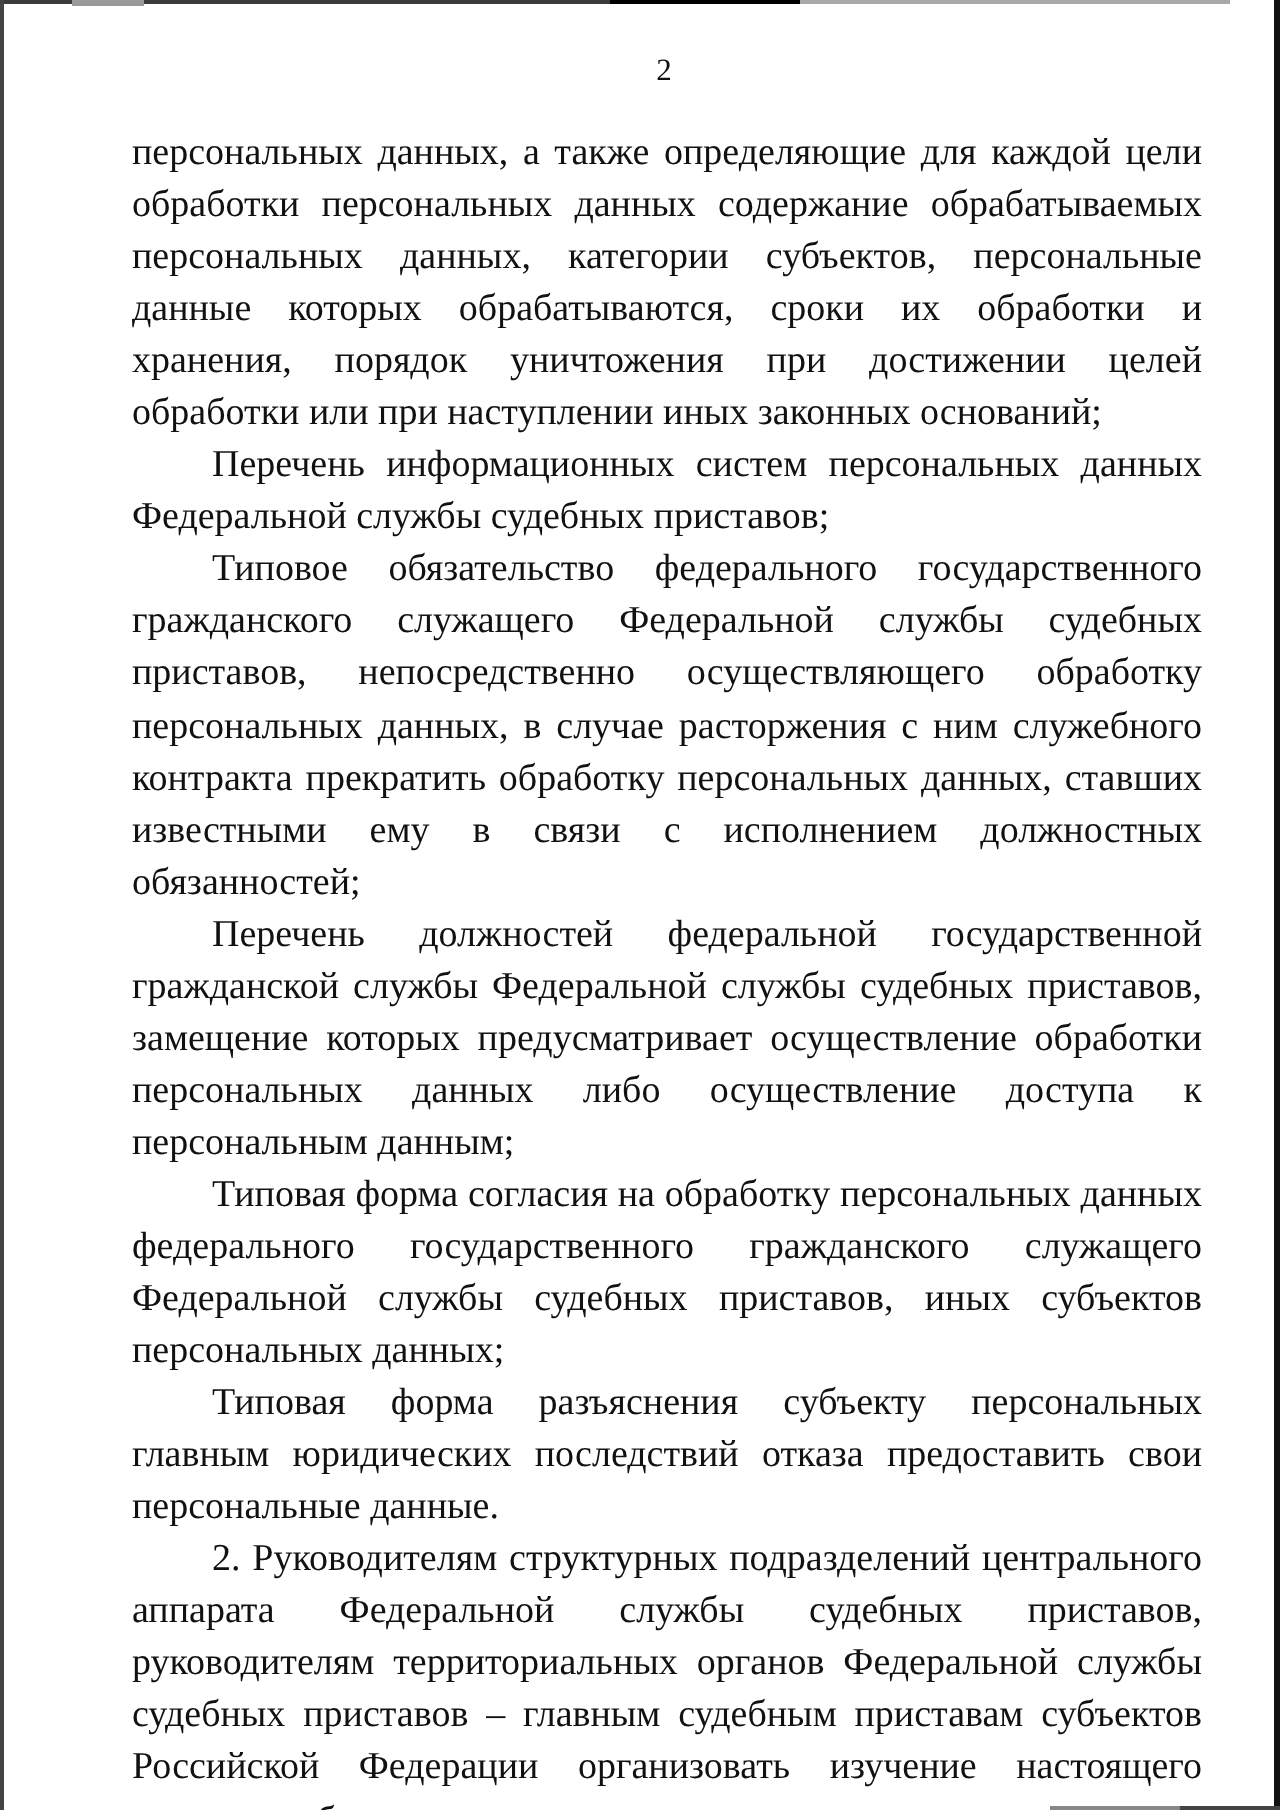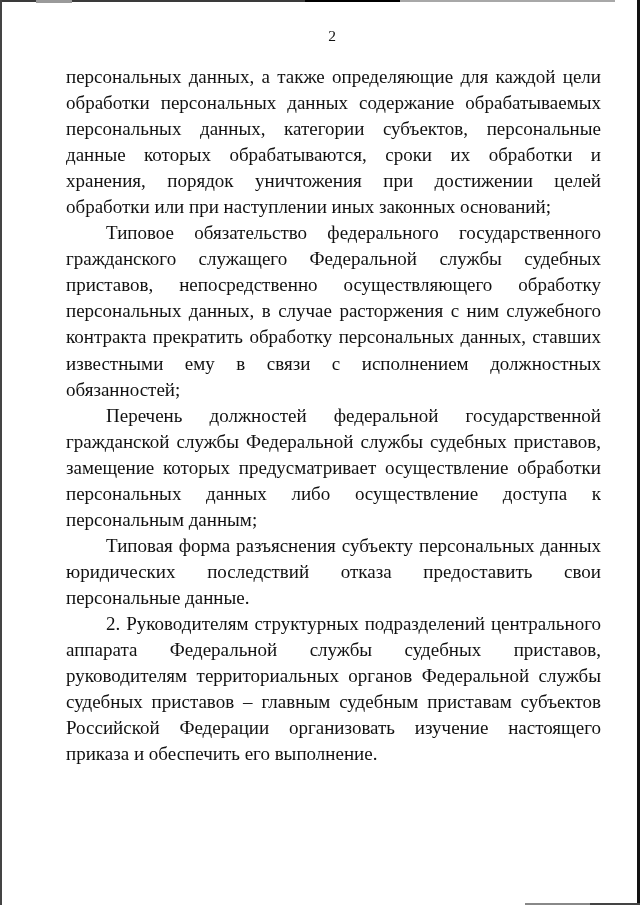--- a/index.html
+++ b/index.html
@@ -40,18 +40,20 @@
   <div class="edge-top-gray"></div>
   <div class="edge-left"></div>
   <div class="edge-right"></div>
   <div class="edge-bottom"></div>
   <div class="edge-bottom-dark"></div>
 
   <div class="page-number">2</div>
 
   <div class="body-text">
     <p class="para">персональных данных, а также определяющие для каждой цели обработки персональных данных содержание обрабатываемых персональных данных, категории субъектов, персональные данные которых обрабатываются, сроки их обработки и хранения, порядок уничтожения при достижении целей обработки или при наступлении иных законных оснований;</p>
+    <p class="para indent">Перечень информационных систем персональных данных Федеральной службы судебных приставов;</p>
     <p class="para indent">Типовое обязательство федерального государственного гражданского служащего Федеральной службы судебных приставов, непосредственно осуществляющего обработку персональных данных, в случае расторжения с ним служебного контракта прекратить обработку персональных данных, ставших известными ему в связи с исполнением должностных обязанностей;</p>
     <p class="para indent">Перечень должностей федеральной государственной гражданской службы Федеральной службы судебных приставов, замещение которых предусматривает осуществление обработки персональных данных либо осуществление доступа к персональным данным;</p>
-    <p class="para indent">Типовая форма разъяснения субъекту персональных данных юридических последствий отказа предоставить свои персональные данные.</p>
+    <p class="para indent">Типовая форма согласия на обработку персональных данных федерального государственного гражданского служащего Федеральной службы судебных приставов, иных субъектов персональных данных;</p>
+    <p class="para indent">Типовая форма разъяснения субъекту персональных главным юридических последствий отказа предоставить свои персональные данные.</p>
     <p class="para indent">2. Руководителям структурных подразделений центрального аппарата Федеральной службы судебных приставов, руководителям территориальных органов Федеральной службы судебных приставов – главным судебным приставам субъектов Российской Федерации организовать изучение настоящего приказа и обеспечить его выполнение.</p>
   </div>
 </div>
 
 </body></html>

